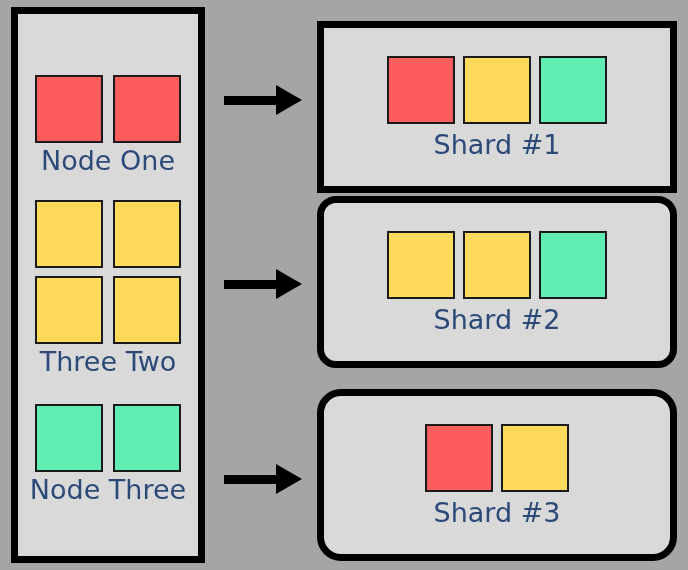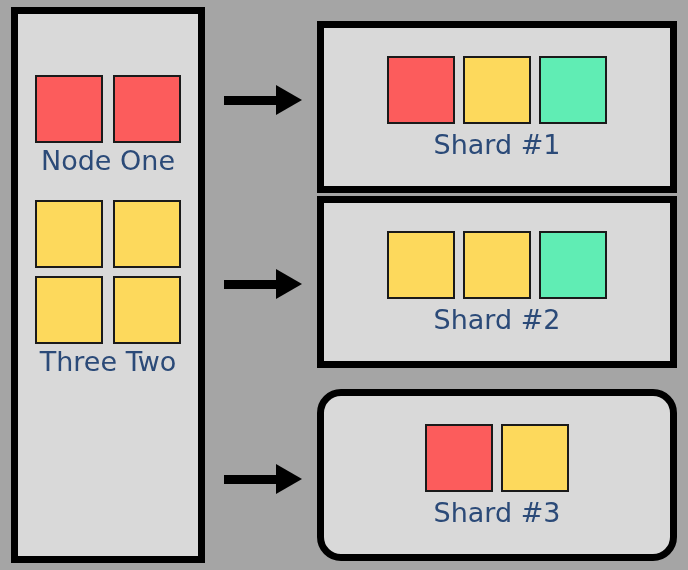--- a/index.html
+++ b/index.html
@@ -130,20 +130,27 @@
     <div class="node-group" style="top:186px;">
       <div class="node-squares">
         <div class="sq yellow"></div>
         <div class="sq yellow"></div>
         <div class="sq yellow"></div>
         <div class="sq yellow"></div>
       </div>
       <div class="node-label">Three Two</div>
     </div>
 
+    <div class="node-group" style="top:390px;">
+      <div class="node-squares">
+        <div class="sq green"></div>
+        <div class="sq green"></div>
+      </div>
+      <div class="node-label">Node Three</div>
+    </div>
 
   </div>
 
   <div class="arrow" style="left:224px; top:82px;">
     <div class="shaft"></div>
     <div class="head"></div>
   </div>
   <div class="arrow" style="left:224px; top:266px;">
     <div class="shaft"></div>
     <div class="head"></div>
@@ -155,21 +162,21 @@
 
   <div class="shard-panel" style="top:21px;">
     <div class="shard-squares">
       <div class="sq red"></div>
       <div class="sq yellow"></div>
       <div class="sq green"></div>
     </div>
     <div class="shard-label">Shard #1</div>
   </div>
 
-  <div class="shard-panel" style="top:196px;">
+  <div class="shard-panel" style="top:196px;border-radius:19px;">
     <div class="shard-squares">
       <div class="sq yellow"></div>
       <div class="sq yellow"></div>
       <div class="sq green"></div>
     </div>
     <div class="shard-label">Shard #2</div>
   </div>
 
   <div class="shard-panel" style="top:389px;border-radius:24px;">
     <div class="shard-squares">

